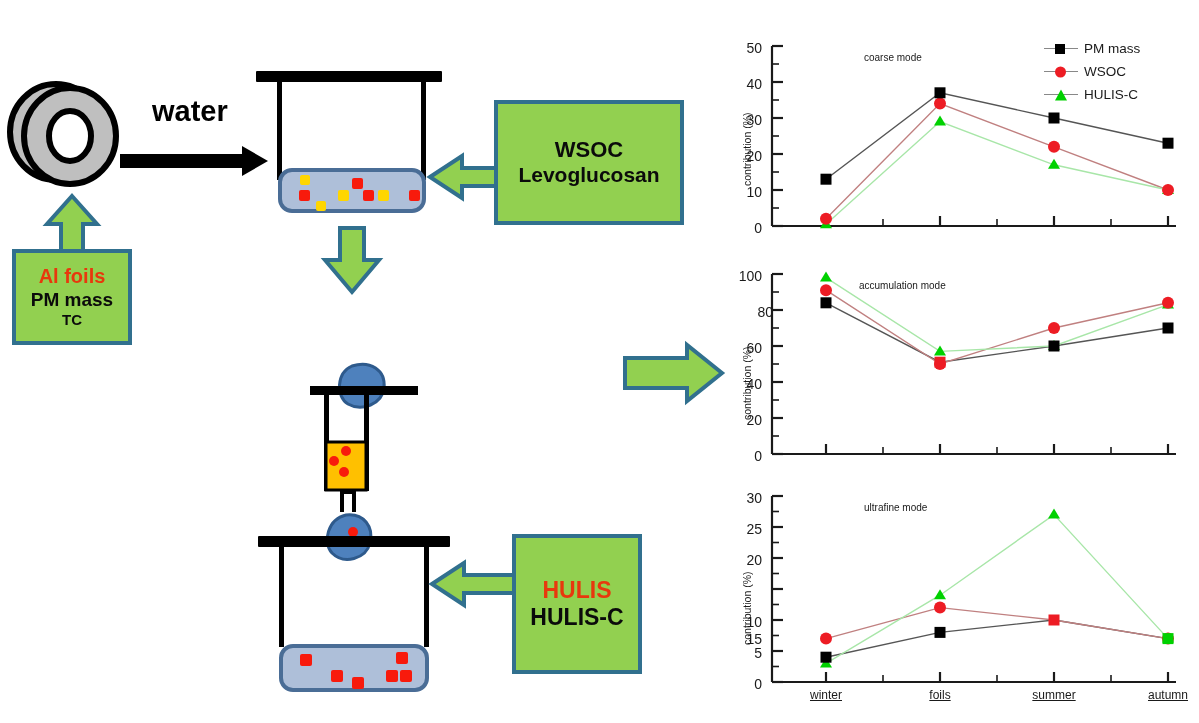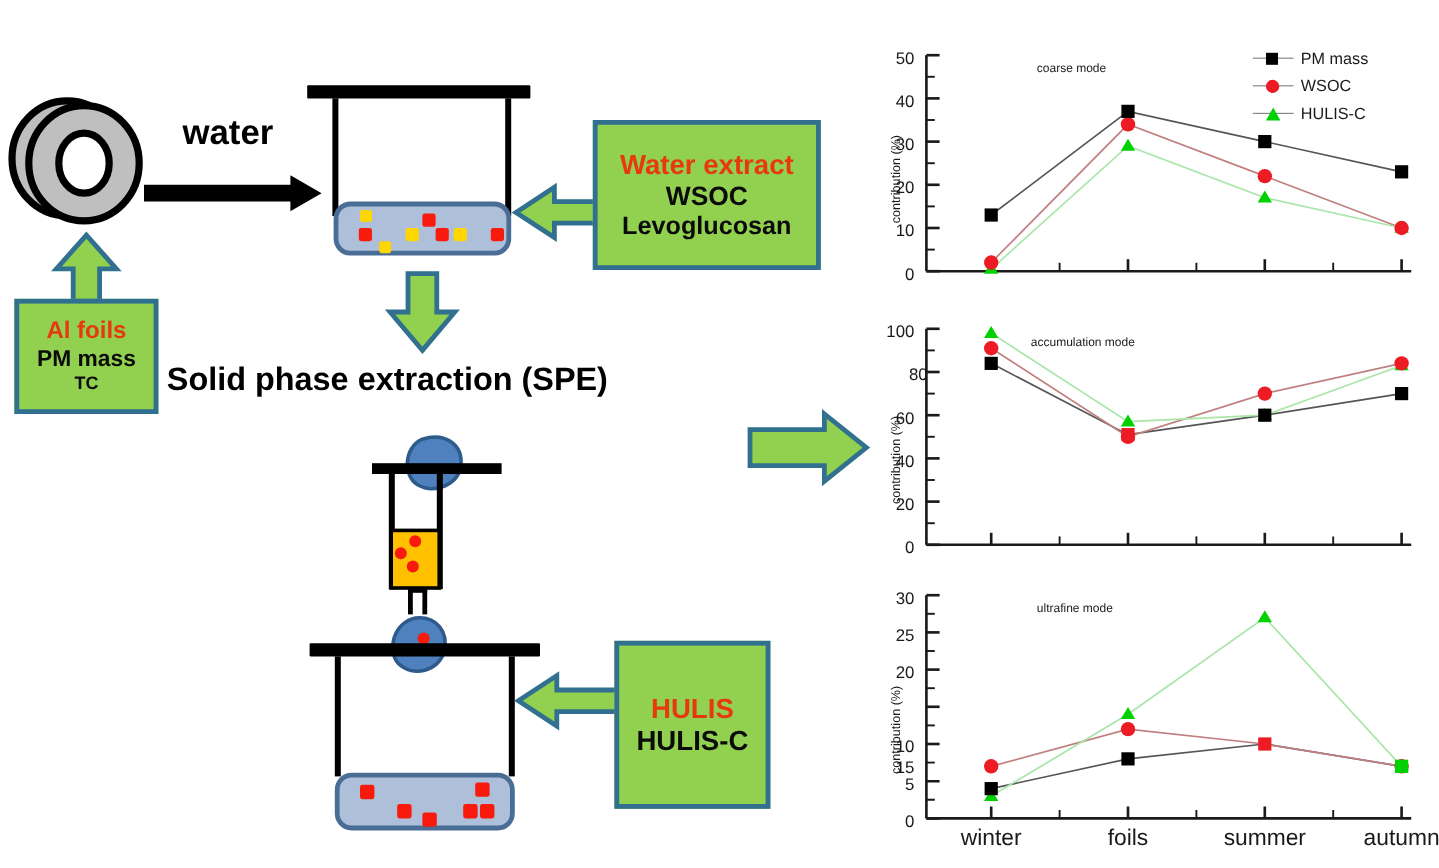--- a/index.html
+++ b/index.html
@@ -70,24 +70,25 @@
   }
   .ytick {
     position: absolute;
     font-size: 14px;
     color: #1a1a1a;
     text-align: right;
     white-space: nowrap;
   }
   .xtick {
     position: absolute;
-    font-size: 19px;
+    font-size: 12px;
     color: #1a1a1a;
     text-align: center;
     white-space: nowrap;
+    text-decoration: underline;
   }
   .legend-row {
     position: absolute;
     display: flex;
     align-items: center;
     font-size: 13.5px;
     color: #1a1a1a;
     white-space: nowrap;
   }
   .legend-line {
@@ -150,30 +151,28 @@
   <div class="dot dot-red" style="left:352px; top:178px; width:11px; height:11px;"></div>
   <div class="dot dot-red" style="left:363px; top:190px; width:11px; height:11px;"></div>
   <div class="dot dot-yel" style="left:378px; top:190px; width:11px; height:11px;"></div>
   <div class="dot dot-red" style="left:409px; top:190px; width:11px; height:11px;"></div>
 
   <svg class="overlay" width="106" height="46" style="left:428px; top:154px;">
     <polygon points="2,23 34,2 34,14 104,14 104,32 34,32 34,44" fill="#92D050" stroke="#31708E" stroke-width="4" stroke-linejoin="miter"></polygon>
   </svg>
 
   <div class="green-box" style="left:494px; top:100px; width:190px; height:125px;">
-    <div class="gb-title" style="font-size:23px;">Water extract</div>
     <div class="gb-line" style="font-size:22px;">WSOC</div>
     <div class="gb-line" style="font-size:21px;">Levoglucosan</div>
   </div>
 
   <svg class="overlay" width="68" height="70" style="left:318px; top:225px;">
     <polygon points="34,67 61,35 46,35 46,3 22,3 22,35 7,35" fill="#92D050" stroke="#31708E" stroke-width="4" stroke-linejoin="miter"></polygon>
   </svg>
 
-  <div class="label-bold" style="left:139px; top:301px; font-size:27px;">Solid phase extraction (SPE)</div>
 
   <svg class="overlay" width="180" height="160" style="left:290px; top:362px;">
 
     <path d="M62 4 C80 -2 96 8 94 26 C92 42 72 50 58 42 C46 35 46 11 62 4 Z" fill="#4E81BD" stroke="#2E5A8C" stroke-width="3"></path>
 
     <rect x="20" y="24" width="108" height="9" fill="#000000"></rect>
 
     <rect x="34" y="33" width="5" height="96" fill="#000000"></rect>
     <rect x="74" y="33" width="5" height="96" fill="#000000"></rect>
 

